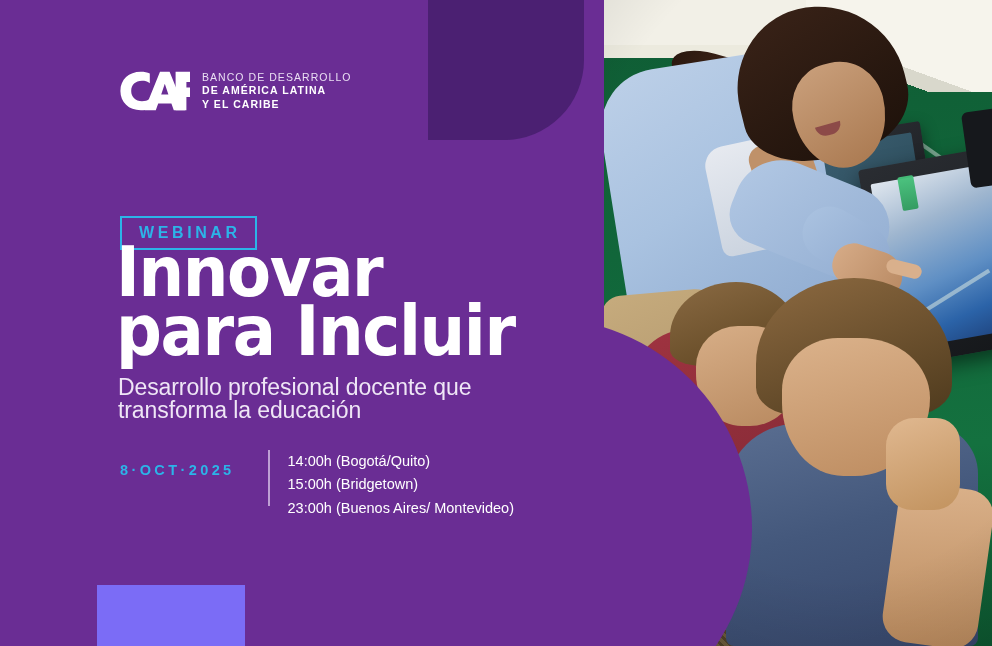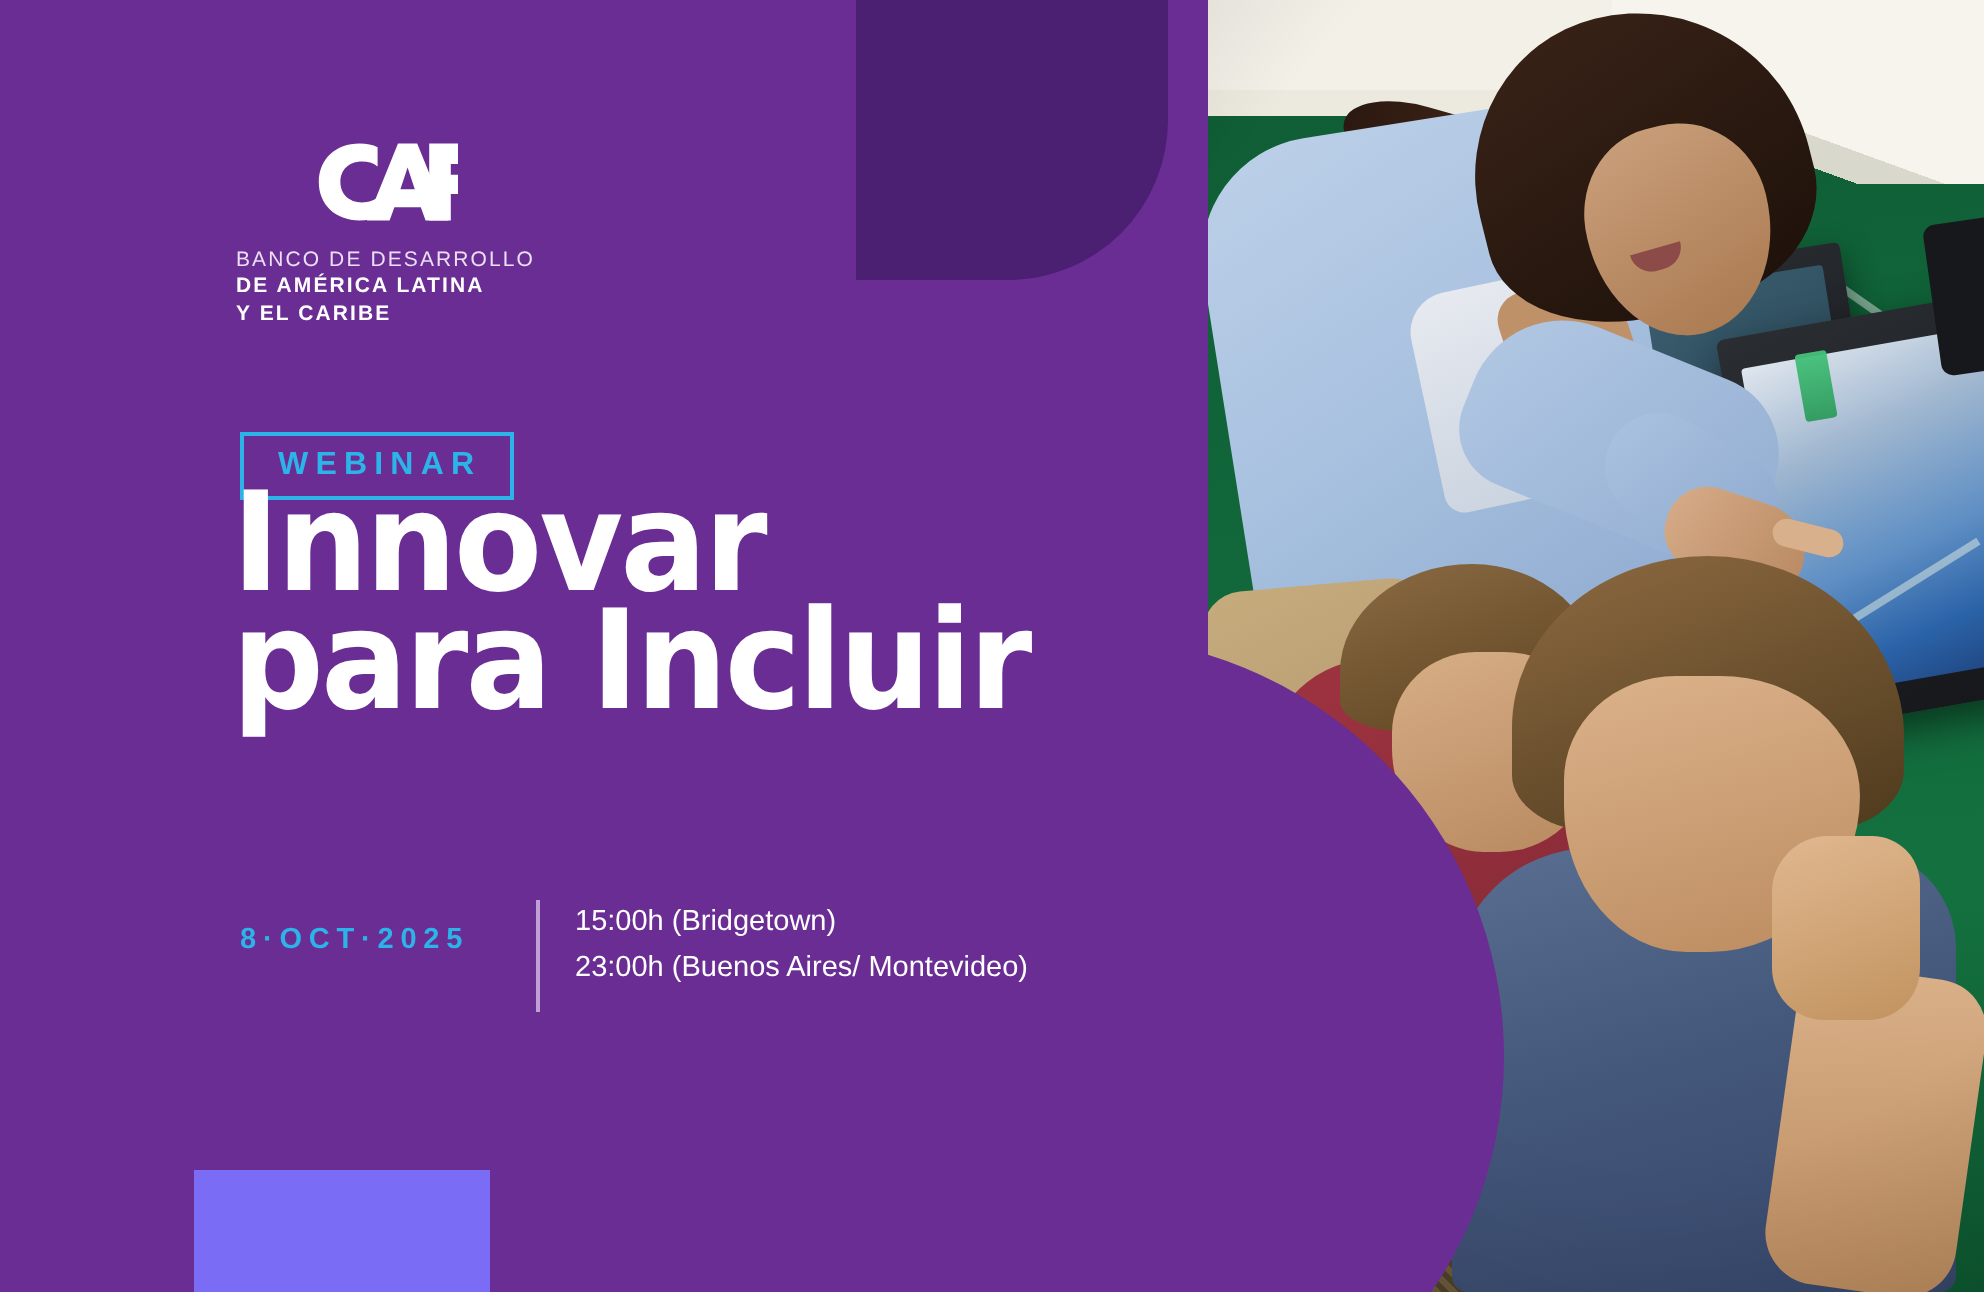--- a/index.html
+++ b/index.html
@@ -225,21 +225,21 @@
     position:absolute;
     left:-272px; top:318px;
     width:420px; height:420px;
     background:#6a2d94;
     border-radius:50%;
   }
 
   
   .logo-block {
     position:absolute; left:118px; top:70px;
-    display:flex; align-items:center; gap:12px;flex-direction:column;
+    display:flex; align-items:center; gap:12px;
   }
   .logo-mark { width:72px; height:42px; display:block; }
   .logo-text {
     color:#ffffff; line-height:1.28;
   }
   .logo-line-1 {
     font-size:10.5px; letter-spacing:1.05px; font-weight:400; display:block;
     color:#eadff3;
   }
   .logo-line-2, .logo-line-3 {
@@ -367,23 +367,28 @@
     </div>
   </div>
 
   <div class="badge">WEBINAR</div>
 
   <h1 class="title">
     <span>Innovar</span>
     <span>para Incluir</span>
   </h1>
 
+  <p class="subtitle">
+    <span>Desarrollo profesional docente que</span>
+    <span>transforma la educación</span>
+  </p>
 
   <div class="schedule">
     <div class="date">8·OCT·2025</div>
     <div class="divider"></div>
     <div class="times">
+      <span>14:00h (Bogotá/Quito)</span>
       <span>15:00h (Bridgetown)</span>
       <span>23:00h (Buenos Aires/ Montevideo)</span>
     </div>
   </div>
 
 </div>
 
 </body></html>

